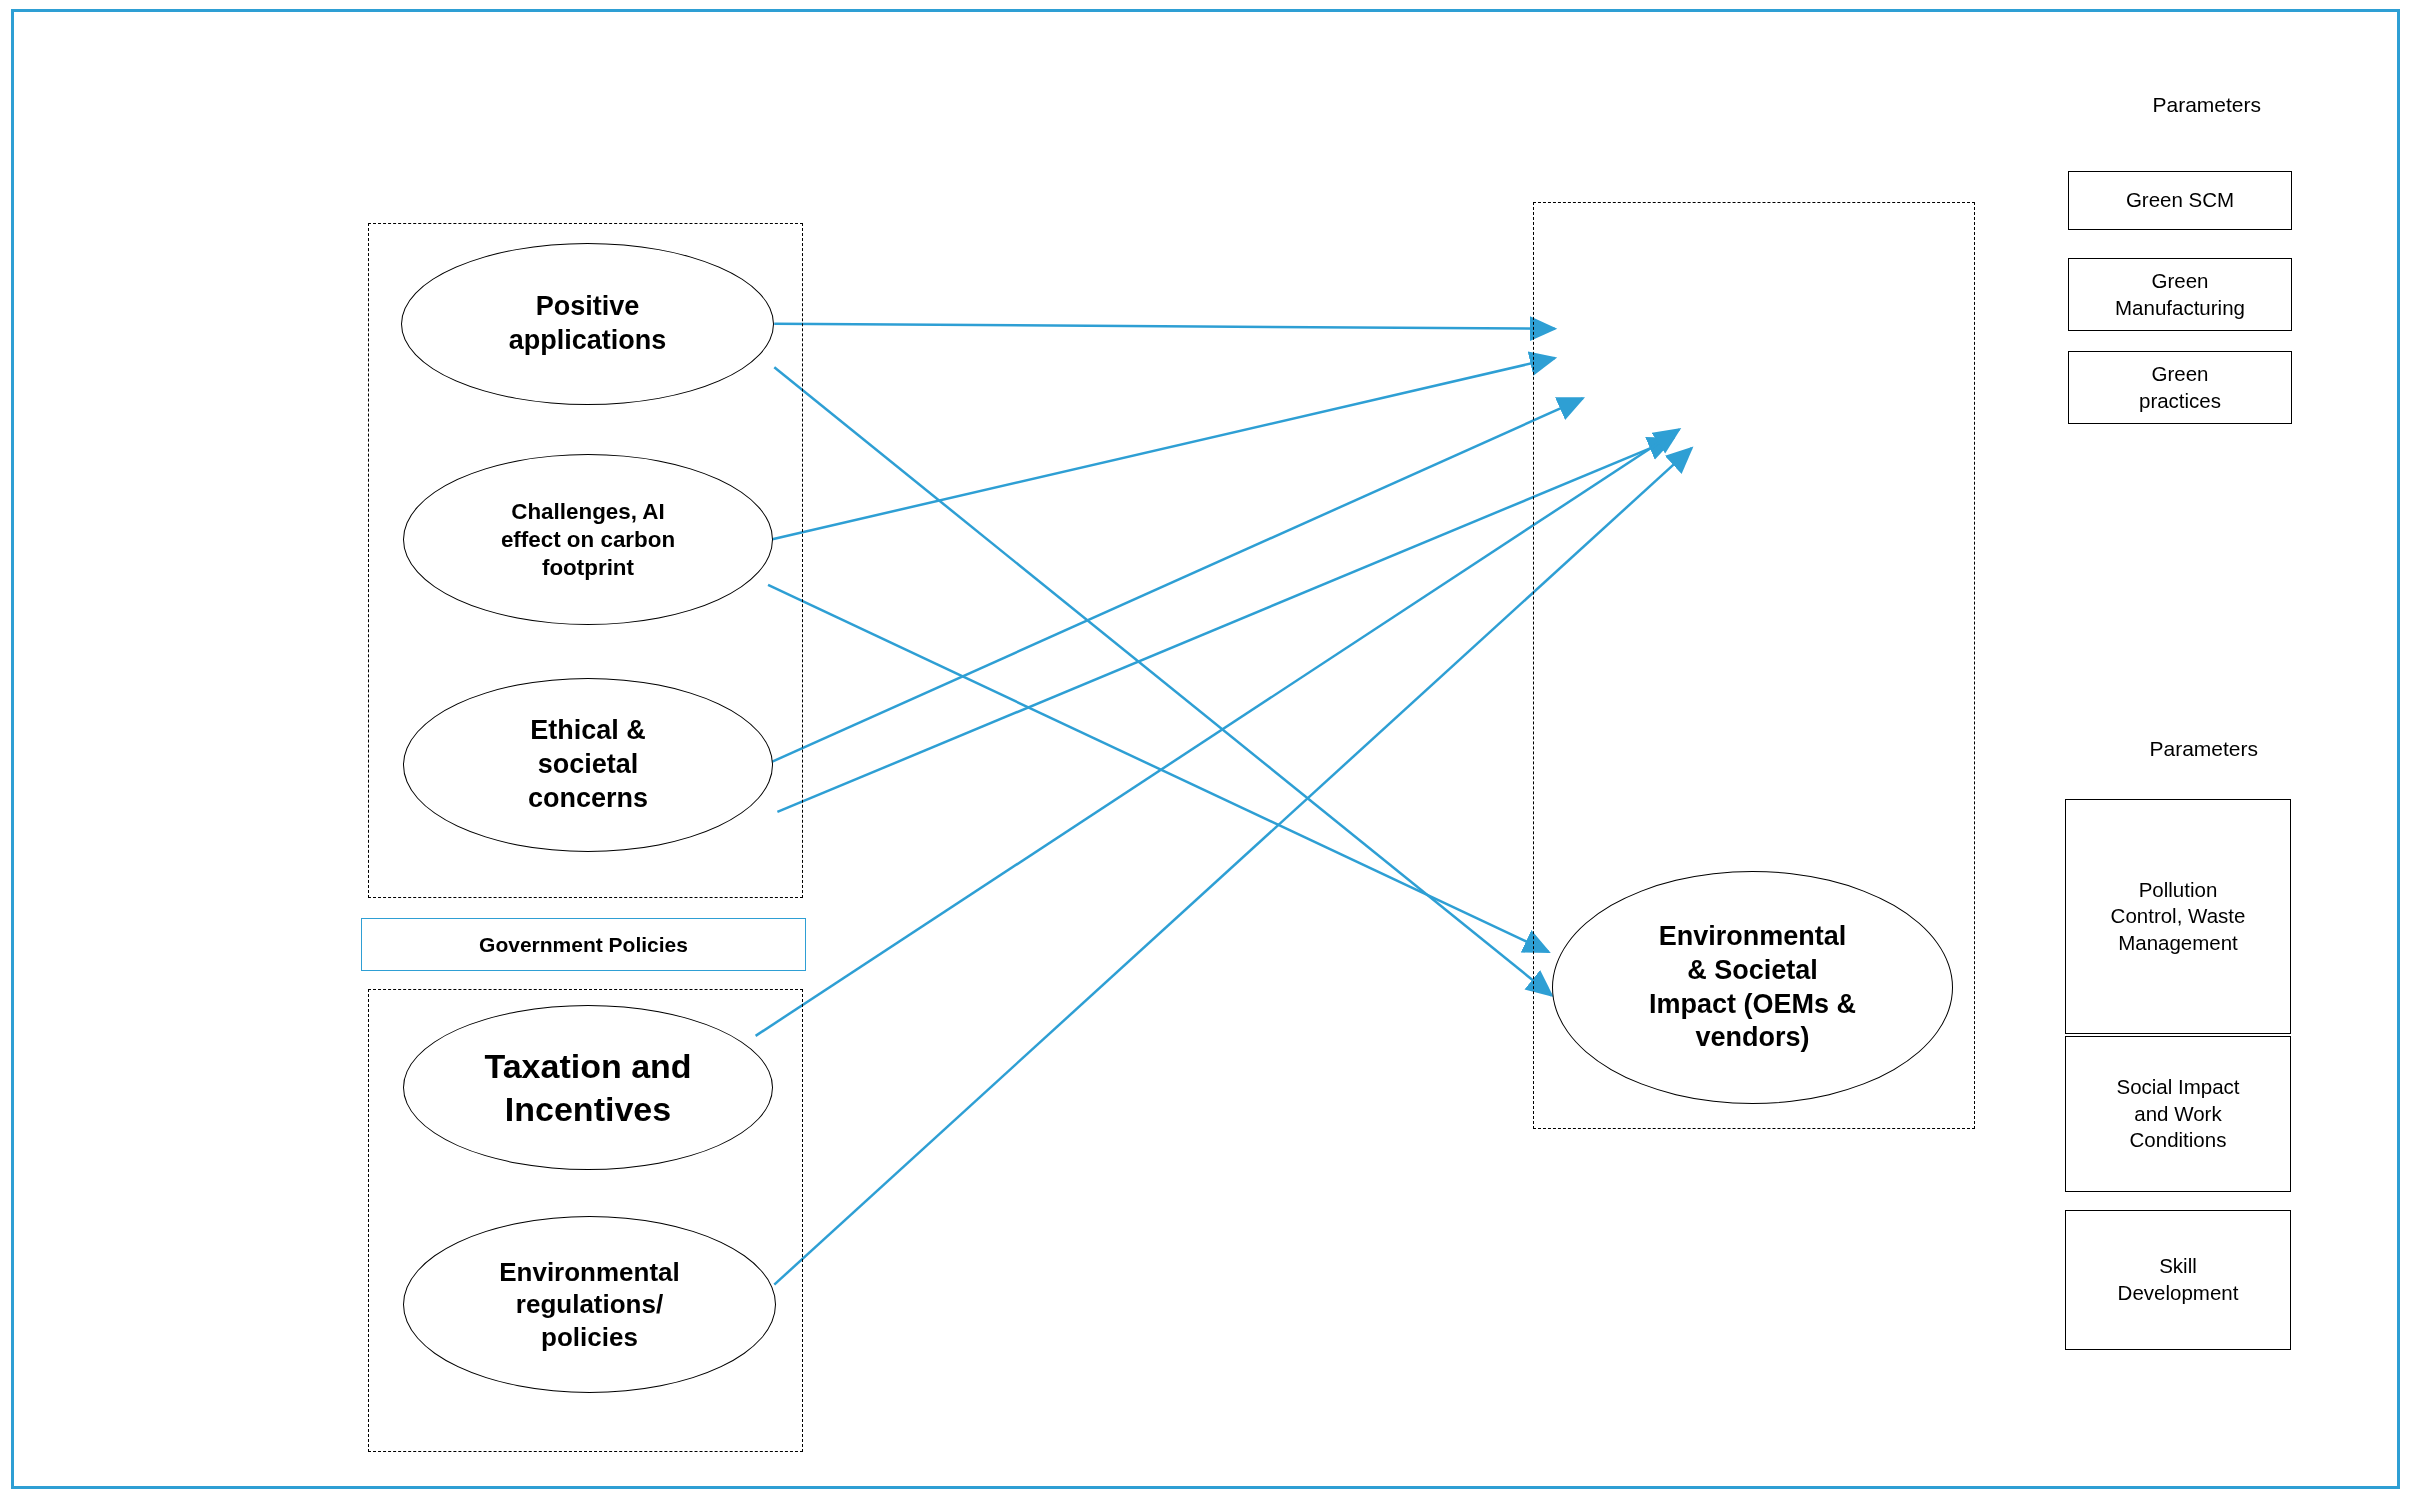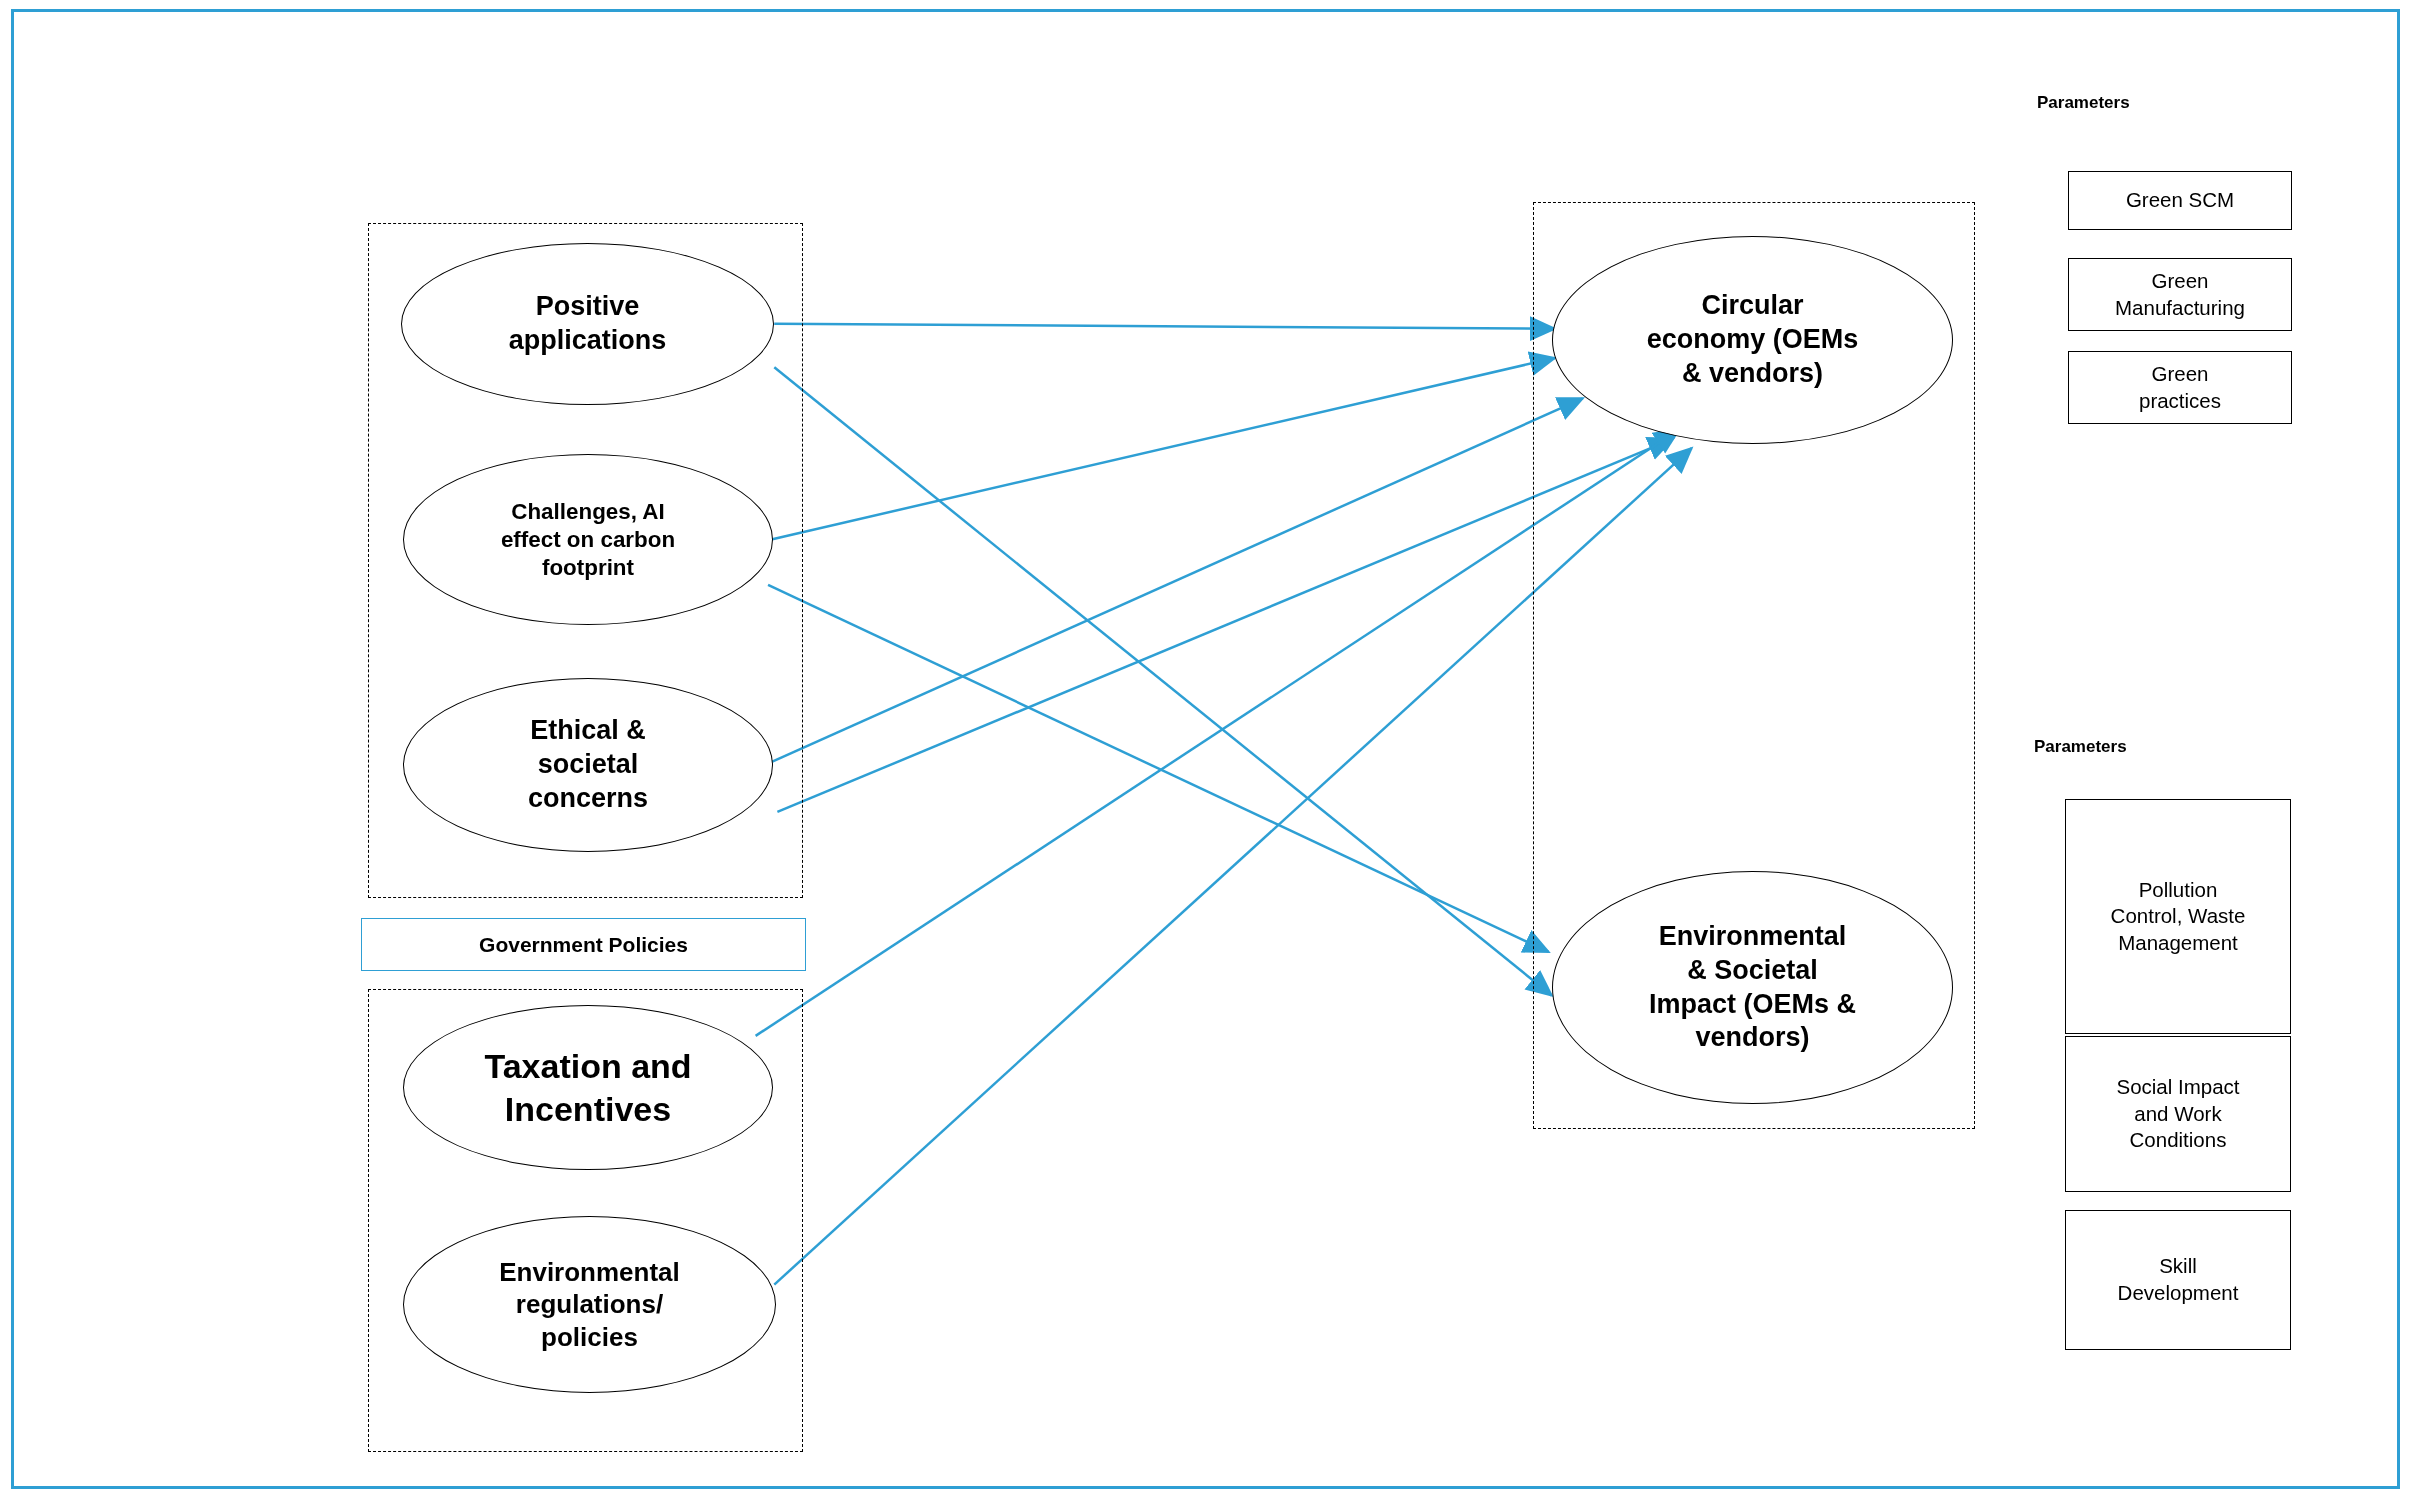--- a/index.html
+++ b/index.html
@@ -65,24 +65,24 @@
     color: #000000;
     line-height: 1.25;
   }
   .ellipse span {
     display: block;
     padding: 0 16px;
     white-space: pre-line;
   }
   .param-title {
     position: absolute;
-    font-weight: bold;
-    font-size: 17px;
-    color: #000000;
-    text-align: left;
+    font-weight: normal;
+    font-size: 21px;
+    color: #000000;
+    text-align: right;
     width: 224px;
   }
   .param-box {
     position: absolute;
     border: 1.9px solid #000000;
     box-sizing: border-box;
     display: flex;
     align-items: center;
     justify-content: center;
     text-align: center;
@@ -160,25 +160,20 @@
     <span>Taxation and
 Incentives</span>
   </div>
 
   <div class="ellipse" style="left:403px; top:1216px; width:373px; height:177px; font-size:26px;">
     <span>Environmental
 regulations/
 policies</span>
   </div>
 
-  <div class="ellipse" style="left:1552px; top:236px; width:401px; height:208px; font-size:27px;">
-    <span>Circular
-economy (OEMs
-&amp; vendors)</span>
-  </div>
 
   <div class="ellipse" style="left:1552px; top:871px; width:401px; height:233px; font-size:27px;">
     <span>Environmental
 &amp; Societal
 Impact (OEMs &amp;
 vendors)</span>
   </div>
 
   <div class="param-title" style="left:2037px; top:93px;">
     <span>Parameters</span>

